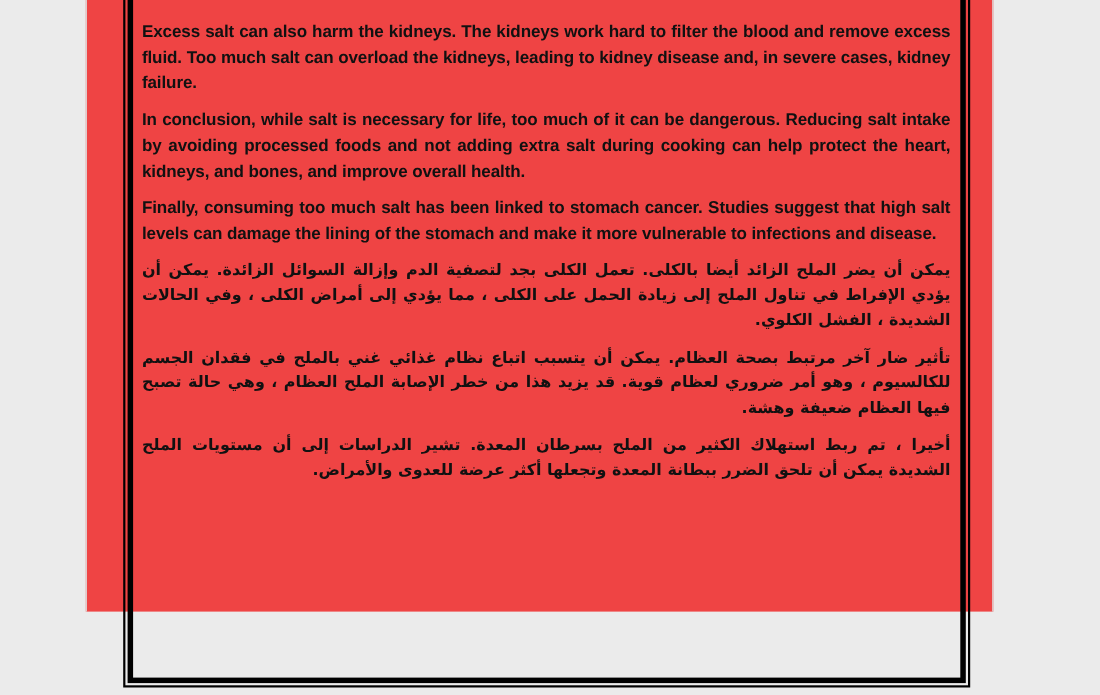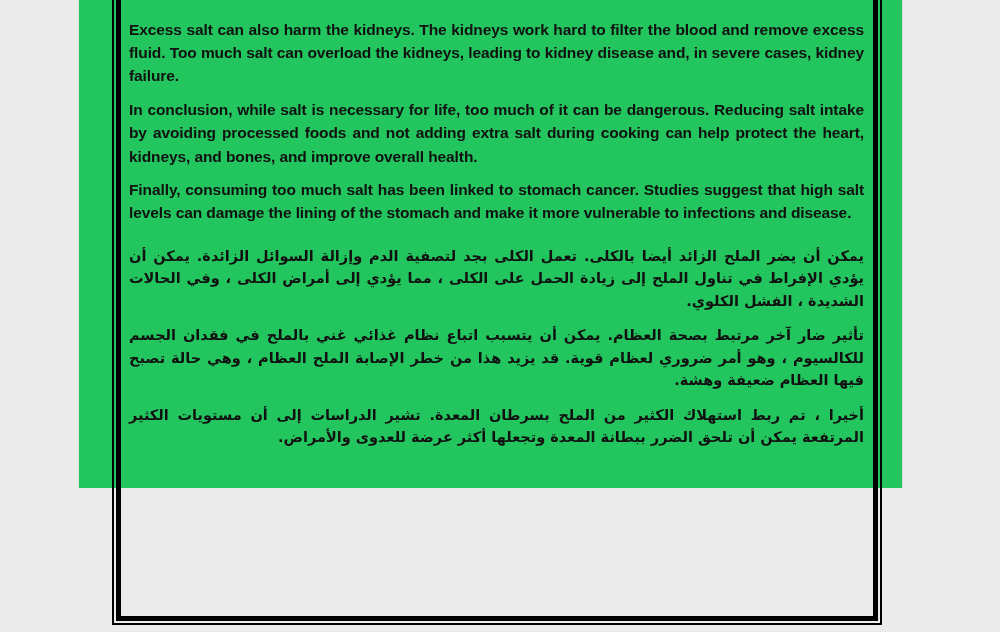--- a/index.html
+++ b/index.html
@@ -12,22 +12,22 @@
     background: #ebebeb;
     position: relative;
     overflow: hidden;
     font-family: "Liberation Sans", sans-serif;
   }
   .page {
     position: absolute;
     left: 78px;
     top: 0;
     width: 825px;
-    height: 488px;
-    background: #22c55e;
+    height: 556px;
+    background: #ef4444;
     border-left: 1px solid #dcdcdc;
     border-right: 1px solid #dcdcdc;
     box-sizing: border-box;
   }
   .page-border-outer {
     position: absolute;
     left: 33px;
     top: -24px;
     width: 770px;
     height: 649px;
@@ -47,21 +47,21 @@
     margin: 0 0 10.5px 0;
     font-family: "Liberation Sans", sans-serif;
     font-weight: bold;
     font-size: 15.5px;
     line-height: 23.2px;
     color: #111111;
     text-align: justify;
     letter-spacing: -0.1px;
   }
   .ar-section {
-    margin-top: 20px;
+    margin-top: 10px;
   }
   .ar-para {
     margin: 0 0 12px 0;
     direction: rtl;
     unicode-bidi: embed;
     font-family: "DejaVu Sans", sans-serif;
     font-weight: bold;
     font-size: 14.5px;
     line-height: 22.5px;
     color: #111111;
@@ -77,18 +77,18 @@
 
       <div>
         <p class="en-para">Excess salt can also harm the kidneys. The kidneys work hard to filter the blood and remove excess fluid. Too much salt can overload the kidneys, leading to kidney disease and, in severe cases, kidney failure.</p>
         <p class="en-para">In conclusion, while salt is necessary for life, too much of it can be dangerous. Reducing salt intake by avoiding processed foods and not adding extra salt during cooking can help protect the heart, kidneys, and bones, and improve overall health.</p>
         <p class="en-para">Finally, consuming too much salt has been linked to stomach cancer. Studies suggest that high salt levels can damage the lining of the stomach and make it more vulnerable to infections and disease.</p>
       </div>
 
       <div class="ar-section">
         <p class="ar-para" dir="rtl">يمكن أن يضر الملح الزائد أيضا بالكلى. تعمل الكلى بجد لتصفية الدم وإزالة السوائل الزائدة. يمكن أن يؤدي الإفراط في تناول الملح إلى زيادة الحمل على الكلى ، مما يؤدي إلى أمراض الكلى ، وفي الحالات الشديدة ، الفشل الكلوي.</p>
         <p class="ar-para" dir="rtl">تأثير ضار آخر مرتبط بصحة العظام. يمكن أن يتسبب اتباع نظام غذائي غني بالملح في فقدان الجسم للكالسيوم ، وهو أمر ضروري لعظام قوية. قد يزيد هذا من خطر الإصابة الملح العظام ، وهي حالة تصبح فيها العظام ضعيفة وهشة.</p>
-        <p class="ar-para" dir="rtl">أخيرا ، تم ربط استهلاك الكثير من الملح بسرطان المعدة. تشير الدراسات إلى أن مستويات الكثير المرتفعة يمكن أن تلحق الضرر ببطانة المعدة وتجعلها أكثر عرضة للعدوى والأمراض.</p>
+        <p class="ar-para" dir="rtl">أخيرا ، تم ربط استهلاك الكثير من الملح بسرطان المعدة. تشير الدراسات إلى أن مستويات الملح الشديدة يمكن أن تلحق الضرر ببطانة المعدة وتجعلها أكثر عرضة للعدوى والأمراض.</p>
       </div>
 
     </div>
   </div>
 </div>
 
 </body></html>

